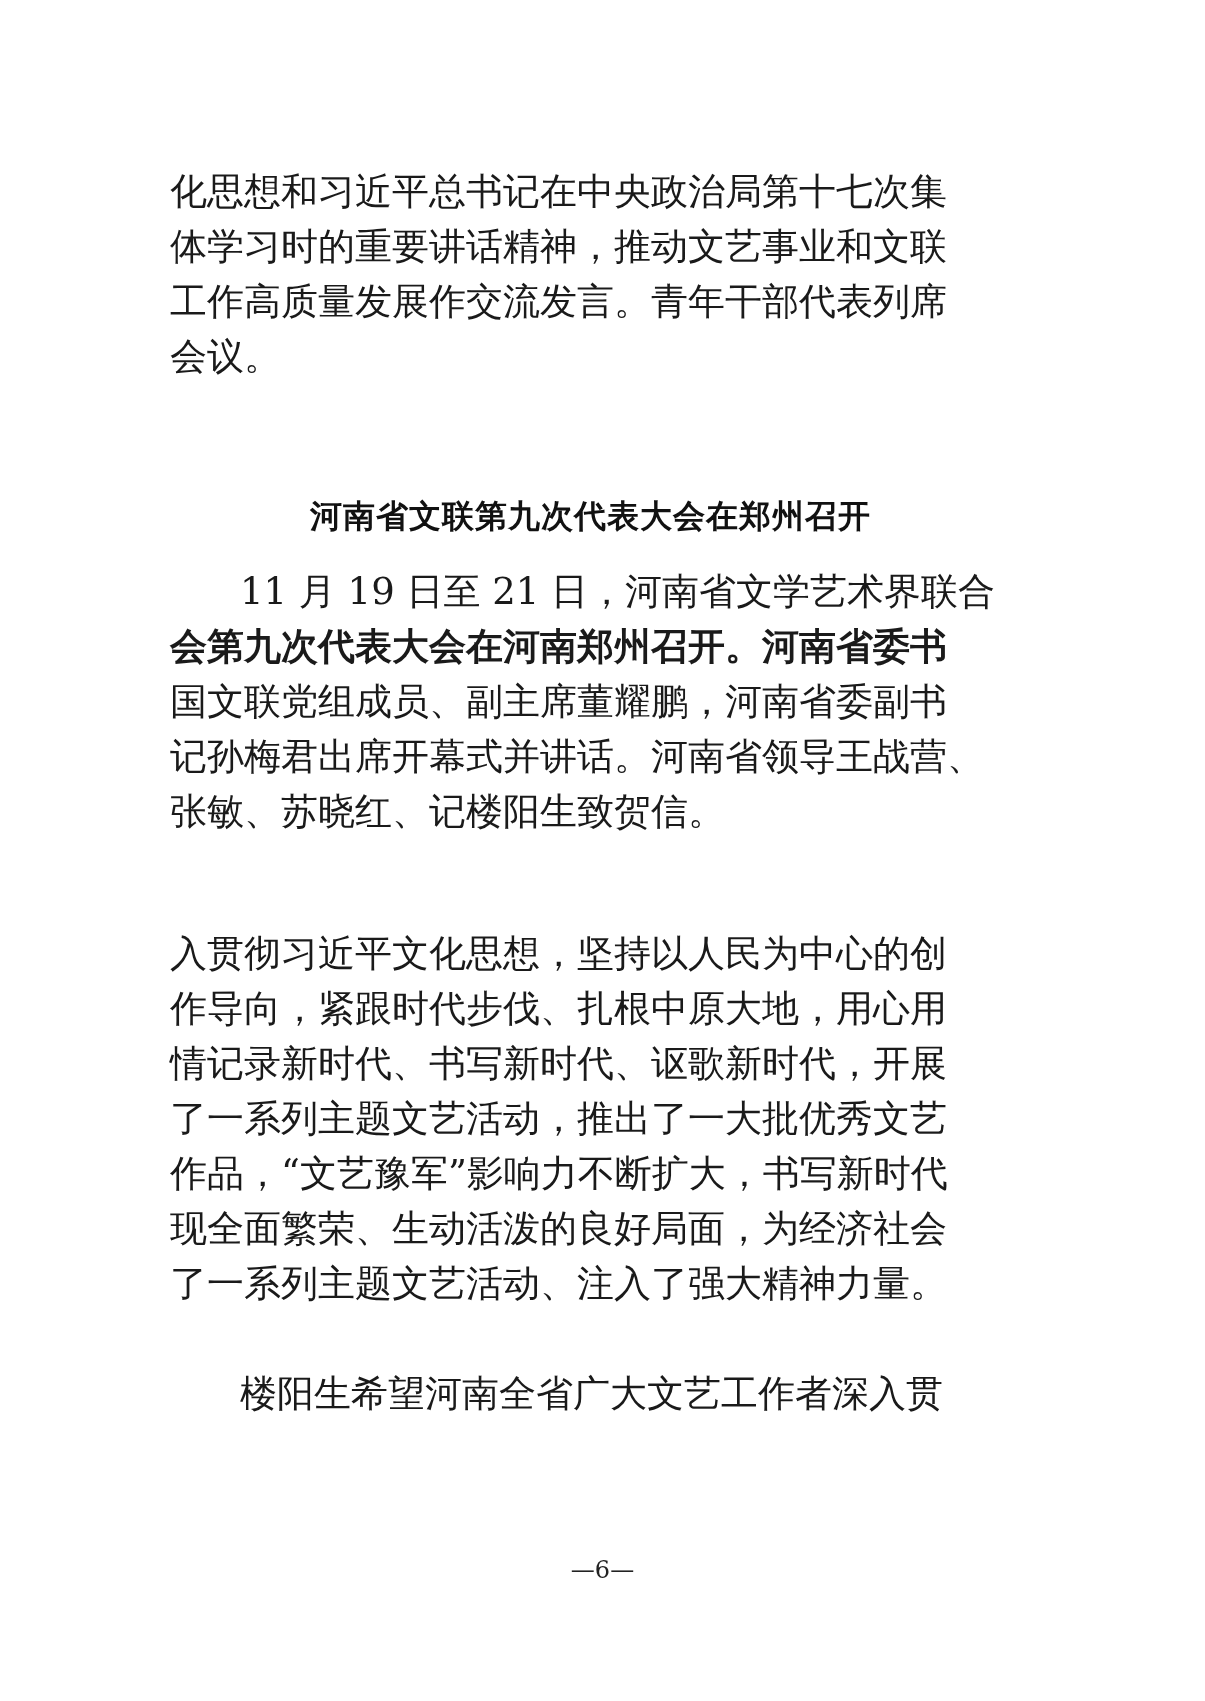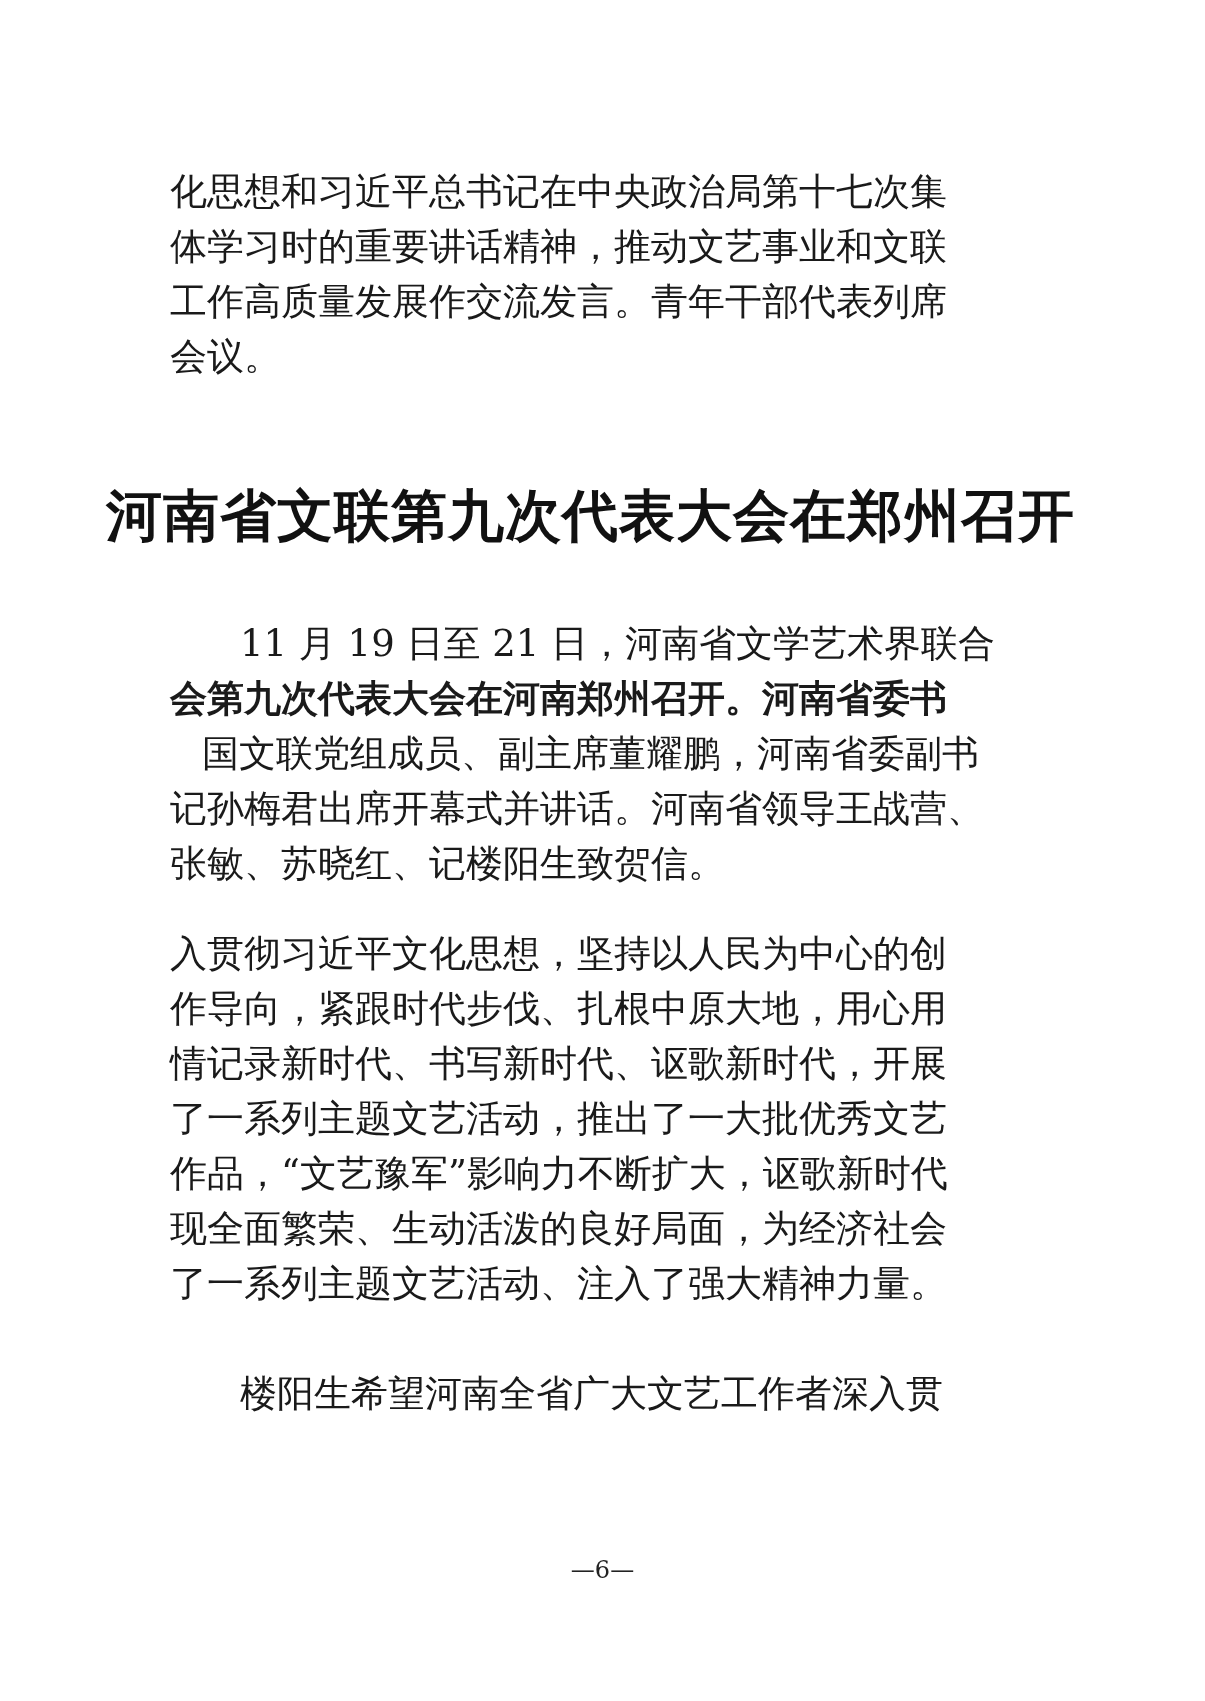--- a/index.html
+++ b/index.html
@@ -13,21 +13,21 @@
     .line {
       height: 55px; line-height: 55px; font-size: 37px;
       white-space: nowrap; overflow: visible;
       text-align: justify; text-align-last: justify;
       letter-spacing: 0px;
     }
     .line.last { text-align-last: left; }
     .line.indent { padding-left: 70px; }
     .title {
       position: absolute; left: 0; width: 1181px; top: 486px;
-      text-align: center; font-size: 56px; line-height: 60px;
+      text-align: center; font-size: 32px; line-height: 60px;
       font-weight: bold; color: #111;
       font-family: "DejaVu Sans", "Liberation Sans", sans-serif;
       letter-spacing: 1px;
     }
     .page-number {
       position: absolute; left: 0; width: 1205px; top: 1555px;
       text-align: center; font-size: 24px; line-height: 30px; color: #222;
       font-family: "DejaVu Serif", "Liberation Serif", serif;
     }
   </style>
@@ -38,34 +38,34 @@
 
   <div class="block" style="top:164px;">
     <div class="line" style="letter-spacing: 0px;">化思想和习近平总书记在中央政治局第十七次集</div>
     <div class="line" style="letter-spacing: 0px;">体学习时的重要讲话精神，推动文艺事业和文联</div>
     <div class="line" style="letter-spacing: 0px;">工作高质量发展作交流发言。青年干部代表列席</div>
     <div class="line last">会议。</div>
   </div>
 
   <div class="title">河南省文联第九次代表大会在郑州召开</div>
 
-  <div class="block" style="top:616px;">
+  <div class="block" style="top:564px;">
     <div class="line indent" style="letter-spacing: 0px;">11 月 19 日至 21 日，河南省文学艺术界联合</div>
     <div class="line" style="letter-spacing: 0px; font-weight: bold;">会第九次代表大会在河南郑州召开。河南省委书</div>
-    <div class="line" style="letter-spacing: 0px; margin-left: 32px;">国文联党组成员、副主席董耀鹏，河南省委副书</div>
+    <div class="line" style="letter-spacing: 0px;">国文联党组成员、副主席董耀鹏，河南省委副书</div>
     <div class="line" style="letter-spacing: 0px;">记孙梅君出席开幕式并讲话。河南省领导王战营、</div>
     <div class="line last">张敏、苏晓红、记楼阳生致贺信。</div>
   </div>
 
   <div class="block" style="top:926px;">
     <div class="line" style="letter-spacing: 0px;">入贯彻习近平文化思想，坚持以人民为中心的创</div>
     <div class="line" style="letter-spacing: 0px;">作导向，紧跟时代步伐、扎根中原大地，用心用</div>
     <div class="line" style="letter-spacing: 0px;">情记录新时代、书写新时代、讴歌新时代，开展</div>
     <div class="line" style="letter-spacing: 0px;">了一系列主题文艺活动，推出了一大批优秀文艺</div>
-    <div class="line" style="letter-spacing: 0px;">作品，“文艺豫军”影响力不断扩大，讴歌新时代</div>
+    <div class="line" style="letter-spacing: 0px;">作品，“文艺豫军”影响力不断扩大，书写新时代</div>
     <div class="line" style="letter-spacing: 0px;">现全面繁荣、生动活泼的良好局面，为经济社会</div>
     <div class="line" style="letter-spacing: 0px;">了一系列主题文艺活动、注入了强大精神力量。</div>
   </div>
 
   <div class="block" style="top:1366px;">
     <div class="line indent" style="letter-spacing: 0px;">楼阳生希望河南全省广大文艺工作者深入贯</div>
   </div>
 
   <div class="page-number">—6—</div>
 </div>

